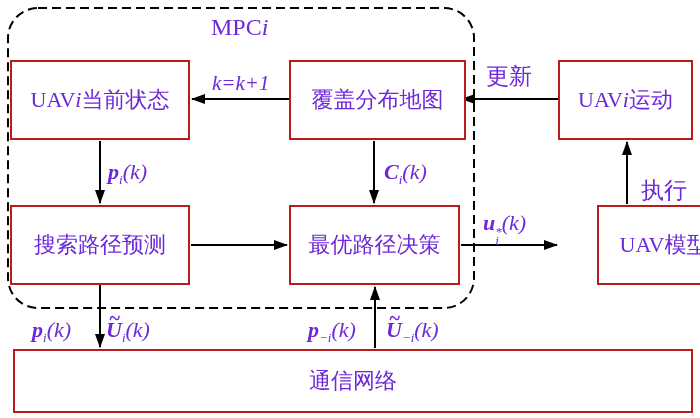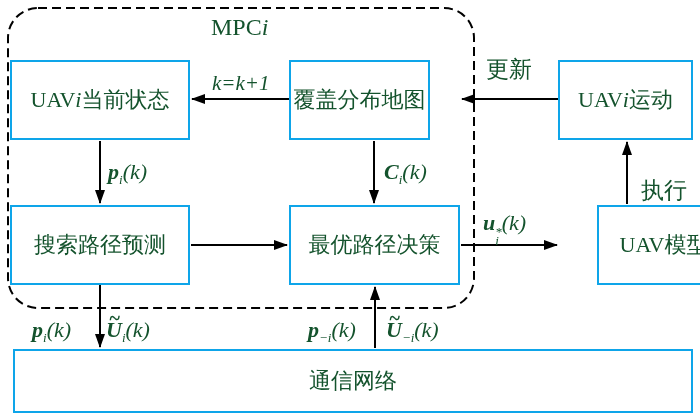--- a/index.html
+++ b/index.html
@@ -1,22 +1,22 @@
 <!DOCTYPE html>
 <html><head>
 <meta charset="utf-8">
 <style>
   html, body { margin:0; padding:0; background:#ffffff; }
   .stage {
     position:relative; width:700px; height:418px; background:#ffffff;
-    font-family:"Liberation Serif", serif; color:#14532d; overflow:hidden;
+    font-family:"Liberation Serif", serif; color:#6d28d9; overflow:hidden;
   }
   svg.wires { position:absolute; left:0; top:0; width:700px; height:418px; }
   .box {
-    position:absolute; box-sizing:border-box; border:2px solid #0ea5e9;
+    position:absolute; box-sizing:border-box; border:2px solid #b91c1c;
     background:#fff; display:flex; align-items:center; justify-content:center;
     font-size:22px; white-space:nowrap;
   }
   .box .ital, .ital { font-style:italic; }
   .lbl { position:absolute; white-space:nowrap; line-height:1.1; }
   .title-lbl { font-size:24px; }
   .cjk-lbl { font-size:23px; }
   .k-lbl { font-size:21px; font-style:italic; }
   .math { font-size:22px; }
   .mi { font-style:italic; font-weight:bold; font-family:"Liberation Serif", serif; }
@@ -56,21 +56,21 @@
   </svg>
 
   <span class="lbl title-lbl" style="left:211px; top:14px;"><span>MPC</span><span class="ital">i</span></span>
 
   <div class="box" style="left:10px; top:60px; width:180px; height:80px;">
       <span>UAV</span>
       <span class="ital">i</span>
       <span>当前状态</span>
     </div>
 
-  <div class="box" style="left:289px; top:60px; width:141px; height:80px;">
+  <div class="box" style="left:289px; top:60px; width:177px; height:80px;">
       <span>覆盖分布地图</span>
     </div>
 
   <div class="box" style="left:558px; top:60px; width:135px; height:80px;">
       <span>UAV</span>
       <span class="ital">i</span>
       <span>运动</span>
     </div>
 
   <div class="box" style="left:289px; top:205px; width:171px; height:80px;">
@@ -84,21 +84,21 @@
   <div class="box" style="left:559px; top:205px; width:134px; height:80px;margin-left:38px;">
       <span>UAV模型</span>
     </div>
 
   <div class="box" style="left:13px; top:349px; width:680px; height:64px;">
       <span>通信网络</span>
     </div>
 
   <span class="lbl k-lbl" style="left:212px; top:66px;margin-top:6px;">k=k+1</span>
 
-  <span class="lbl cjk-lbl" style="left:486px; top:57px;font-family:Liberation Serif, serif;">更新</span>
+  <span class="lbl cjk-lbl" style="left:486px; top:64px;font-family:Liberation Serif, serif;">更新</span>
 
   <span class="lbl cjk-lbl" style="left:641px; top:170px;margin-top:8px;">执行</span>
 
   <span class="lbl math" style="left:108px; top:160px;"><b class="mi">p</b><span class="msub">i</span><span class="marg">(k)</span></span>
 
   <span class="lbl math" style="left:384px; top:160px;"><b class="mi">C</b><span class="msub">i</span><span class="marg">(k)</span></span>
 
   <span class="lbl math" style="left:483px; top:211px;"><b class="mi">u</b><span class="ss">
         <span>*</span>
         <span>i</span>

